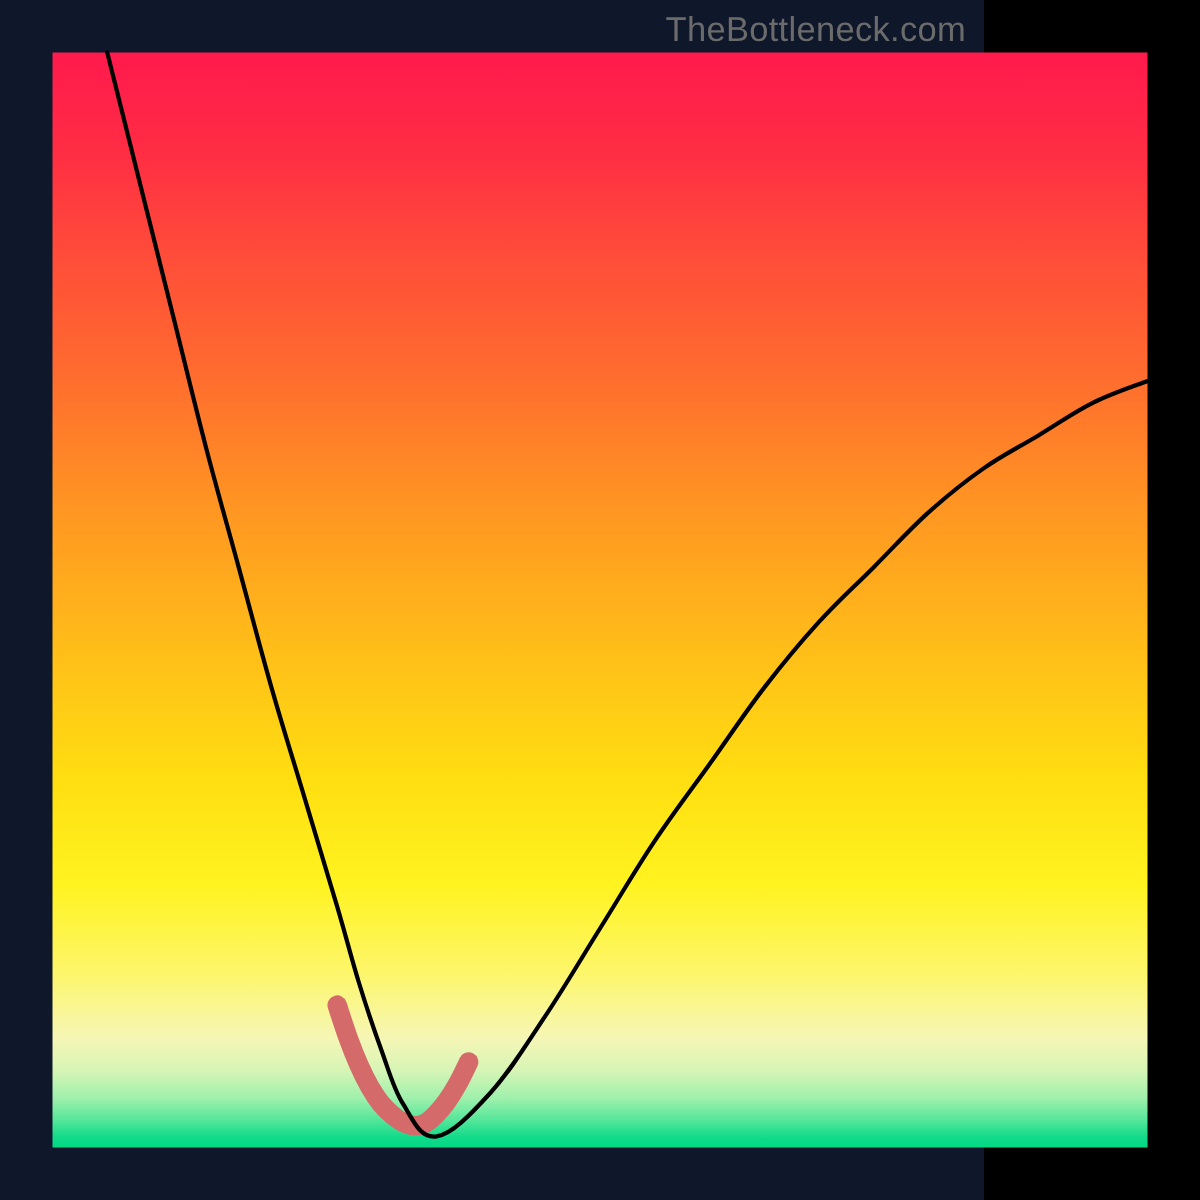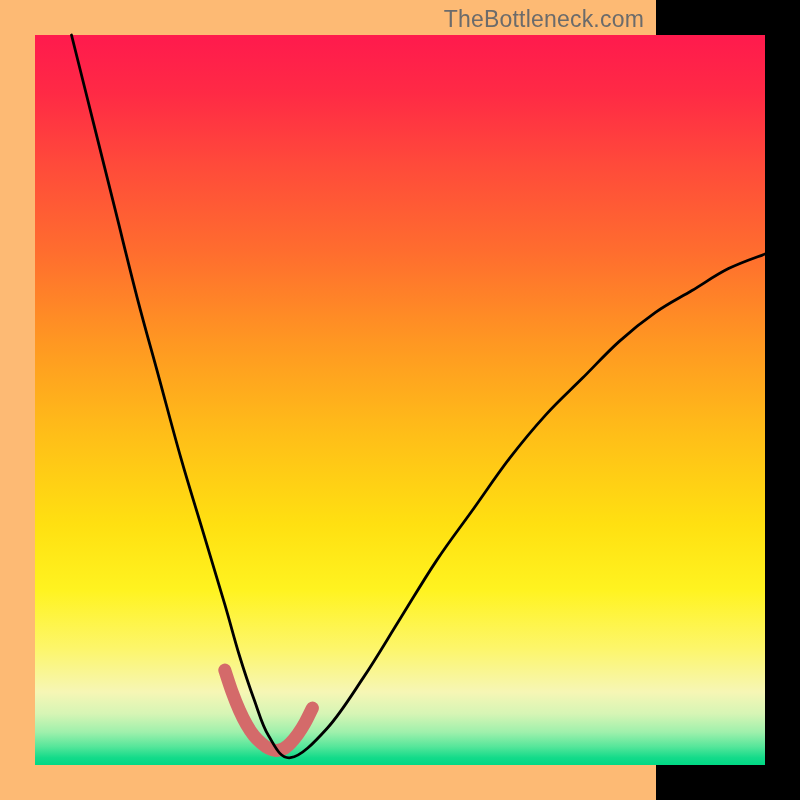--- a/index.html
+++ b/index.html
@@ -10,21 +10,21 @@
     background: #000;
     overflow: hidden;
     font-family: Arial, Helvetica, sans-serif;
   }
   .frame {
     position: absolute;
     top: 0;
     left: 0;
     width: 656px;
     height: 800px;
-    background: #fdba74;
+    background: #0f172a;
   }
   .plot {
     position: absolute;
     left: 35px;
     top: 35px;
     width: 730px;
     height: 730px;
     
   }
   .gradient {

